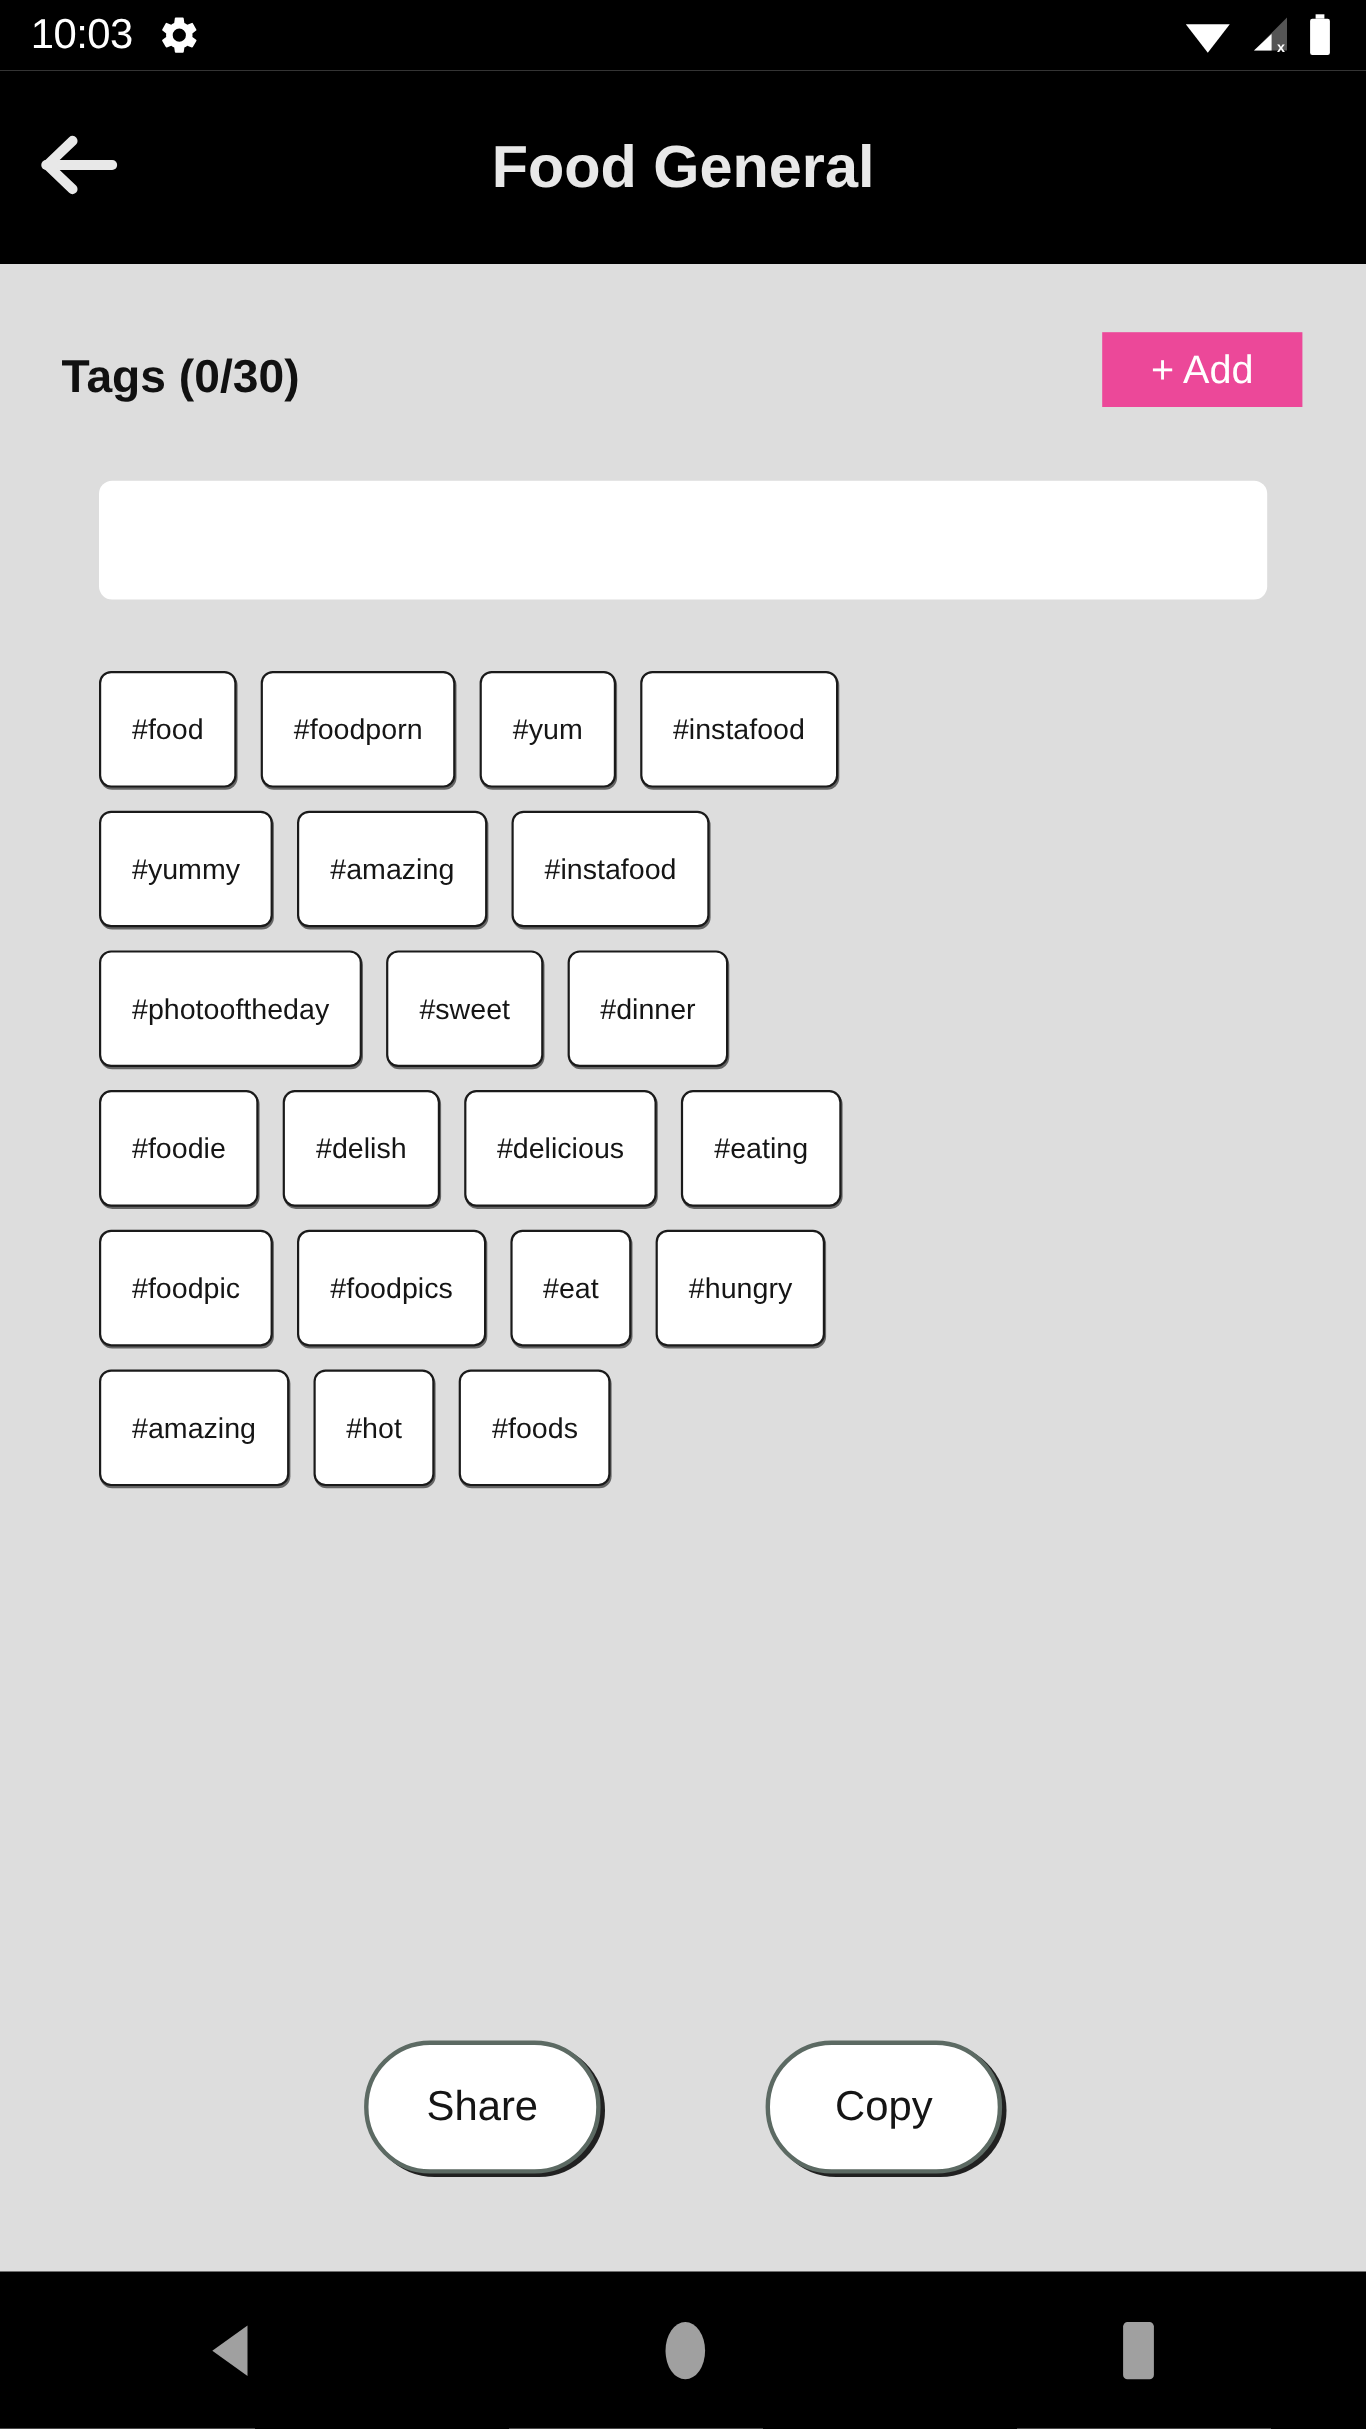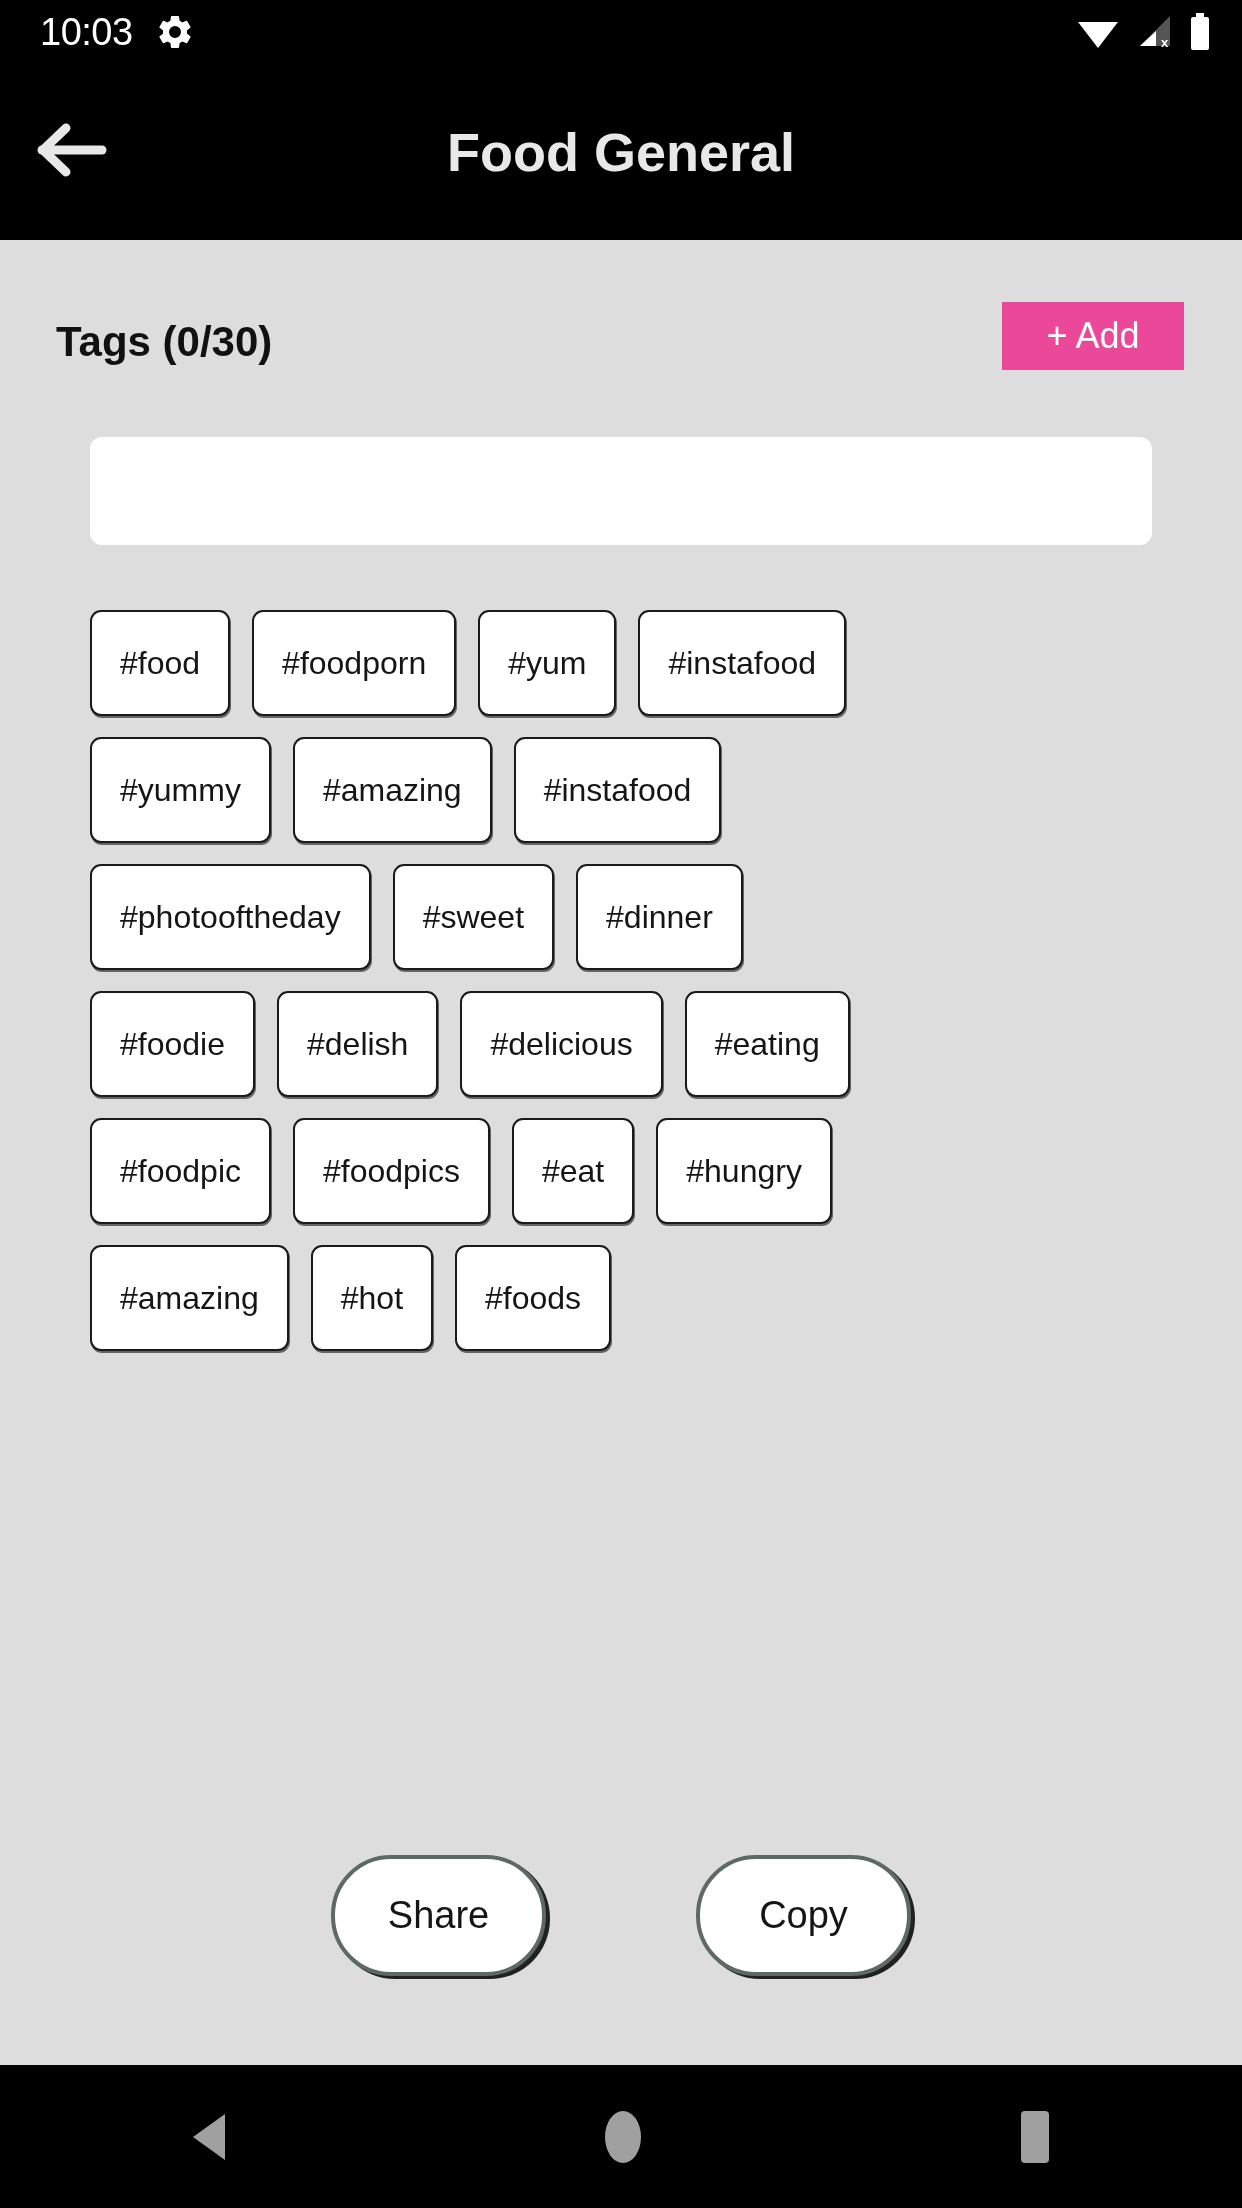--- a/index.html
+++ b/index.html
@@ -25,21 +25,21 @@
   .status-bar {
     position: absolute;
     top: 0; left: 0;
     width: 1242px;
     height: 64px;
     background: #000000;
     display: flex;
     align-items: center;
   }
   .status-clock {
-    margin-left: 40px;
+    margin-left: 28px;
     color: #ffffff;
     font-size: 38px;
     font-weight: 400;
     letter-spacing: -0.5px;
     line-height: 64px;
   }
   .gear-icon {
     margin-left: 22px;
     width: 40px;
     height: 40px;
@@ -140,21 +140,21 @@
   }
   .tag-chip {
     background: #ffffff;
     border: 2px solid #1a1a1a;
     border-radius: 11px;
     height: 106px;
     padding: 0 28px;
     display: flex;
     align-items: center;
     justify-content: center;
-    font-size: 32px;
+    font-size: 26px;
     color: #151515;
     box-shadow: 1px 2px 0 rgba(0,0,0,0.55);
     font-family: "Liberation Sans", sans-serif;
     box-sizing: border-box;
     white-space: nowrap;
   }
 
   .action-row {
     position: absolute;
     left: 0; top: 1615px;

